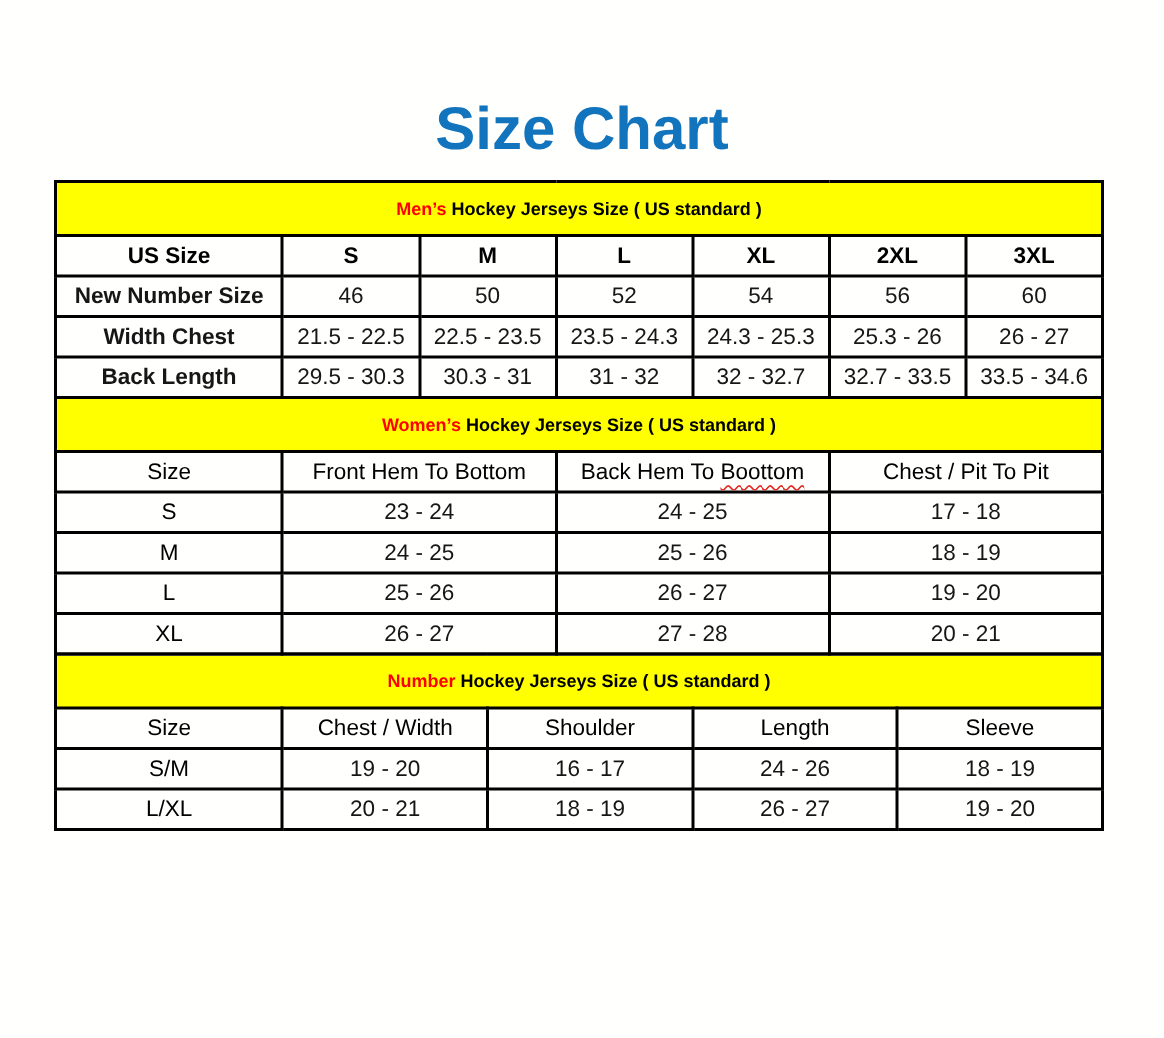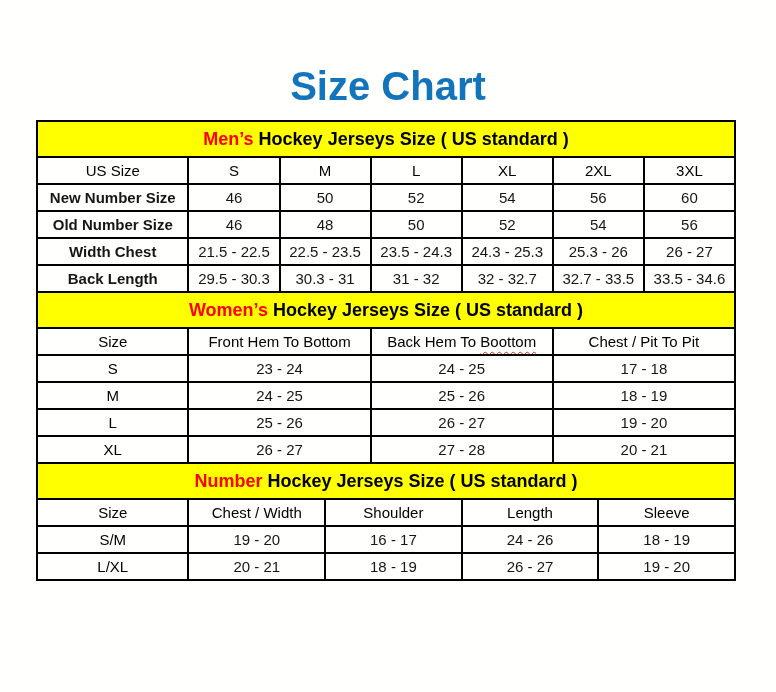--- a/index.html
+++ b/index.html
@@ -40,27 +40,27 @@
     padding:0 2px;
     font-size:15px;
     color:#161616;
     font-weight:normal;
     overflow:hidden;
     white-space:nowrap;
   }
   tr.band td{
     background:#FFFF00;
     height:34px;
-    font-size:18px;
+    font-size:12px;
     font-weight:bold;
     color:#000;
     border:2px solid #000;
   }
   tr.band .hl{color:#FF0000;}
-  th{font-weight:normal;color:#000;}
+  th{font-weight:bold;color:#000;}
   td.lbl{color:#161616;font-weight:bold;}
   .women-rows th, .youth-rows th{font-weight:normal;}
   .sq{
     text-decoration-line:underline;
     text-decoration-style:wavy;
     text-decoration-color:#e1251b;
     text-decoration-thickness:1px;
     text-underline-offset:4px;
   }
   
@@ -100,29 +100,20 @@
         <th>3XL</th>
       </tr>
       <tr>
         <td class="lbl">New Number Size</td>
         <td>46</td>
         <td>50</td>
         <td>52</td>
         <td>54</td>
         <td>56</td>
         <td>60</td>
-      </tr>
-      <tr>
-        <td class="lbl">Old Number Size</td>
-        <td>46</td>
-        <td>48</td>
-        <td>50</td>
-        <td>52</td>
-        <td>54</td>
-        <td>56</td>
       </tr>
       <tr>
         <td class="lbl">Width Chest</td>
         <td>21.5 - 22.5</td>
         <td>22.5 - 23.5</td>
         <td>23.5 - 24.3</td>
         <td>24.3 - 25.3</td>
         <td>25.3 - 26</td>
         <td>26 - 27</td>
       </tr>

